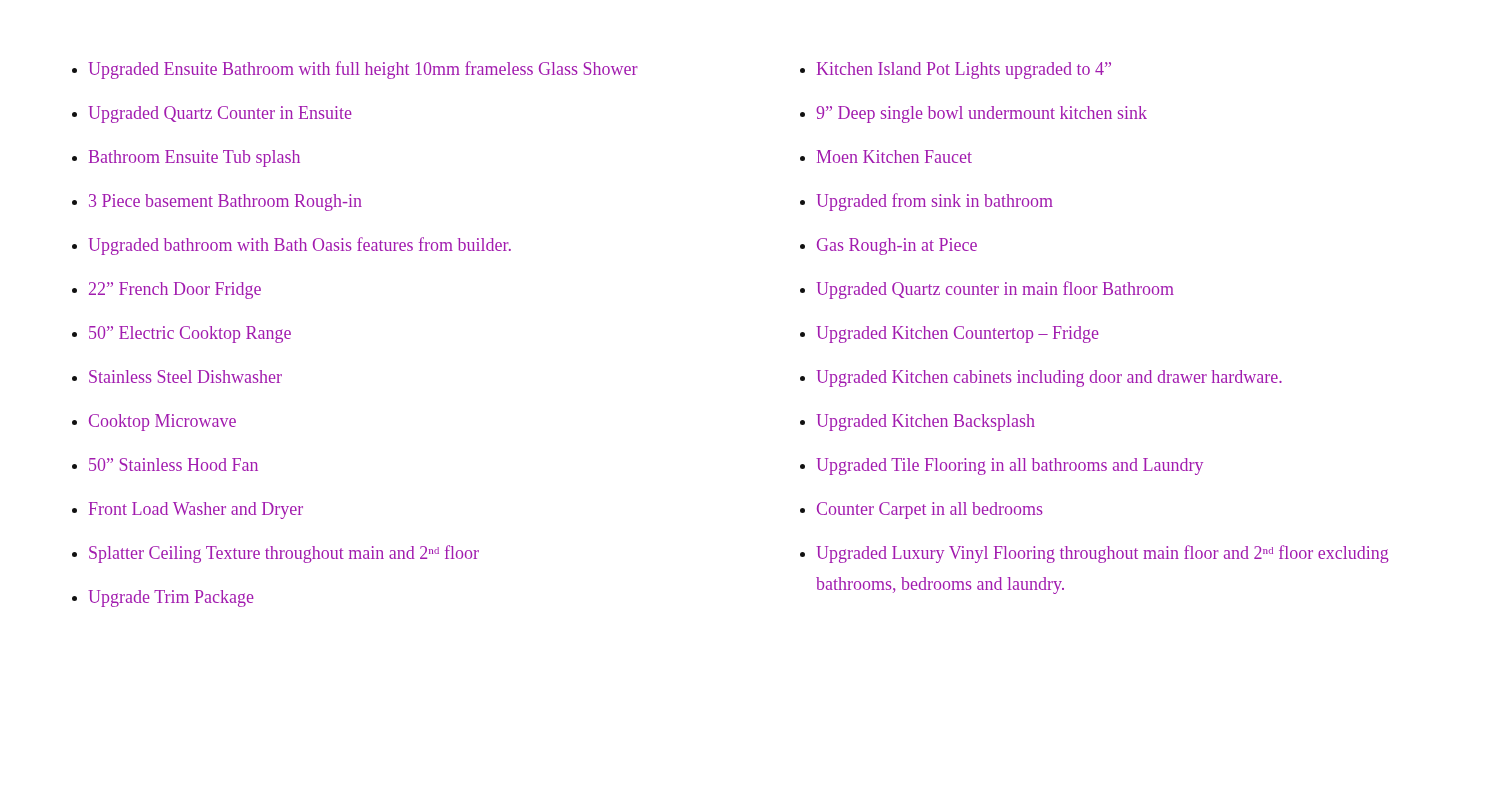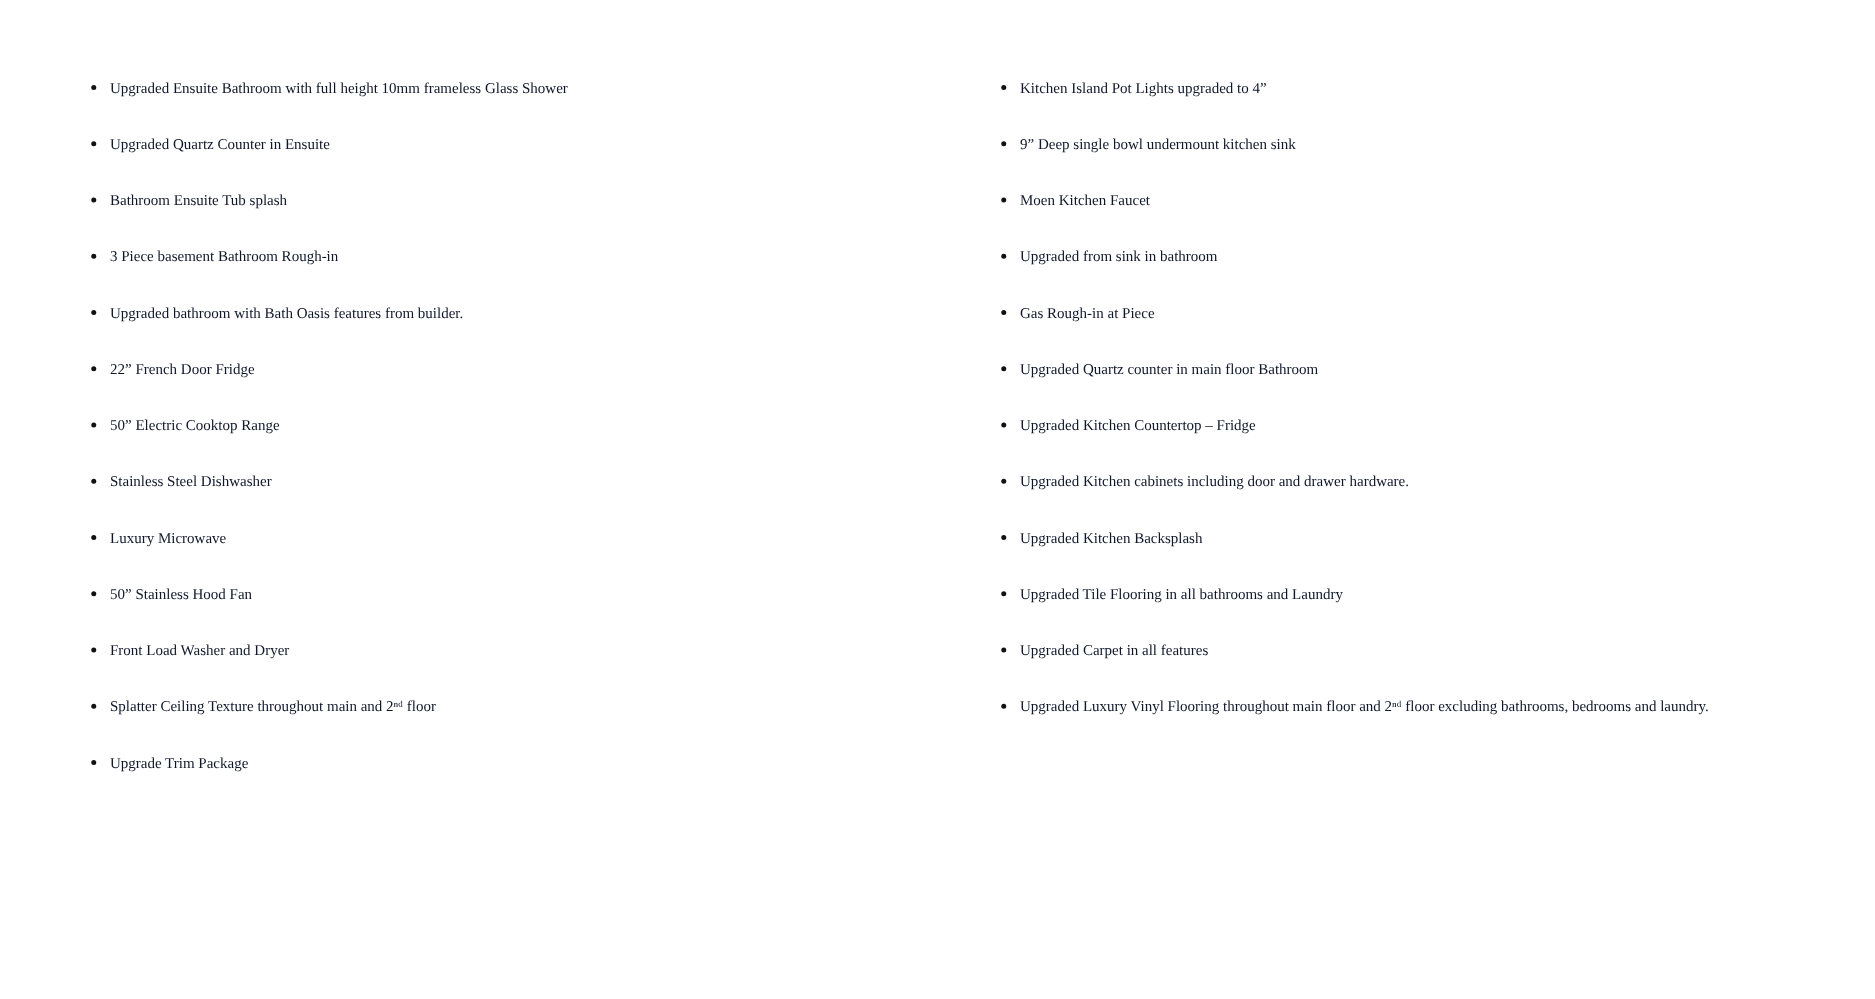--- a/index.html
+++ b/index.html
@@ -44,24 +44,24 @@
     box-sizing: border-box;
     width: 728px;
     flex: 0 0 728px;
   }
   ul.col-right {
     box-sizing: border-box;
     width: 648px;
     flex: 0 0 648px;
   }
   ul.bullet-col li {
-    font-size: 12px;
+    font-size: 18px;
     line-height: 31px;
     margin: 0 0 13px 0;
-    color: #0f172a;
+    color: #a21caf;
   }
   ul.bullet-col li::marker {
     font-size: 16px;
     color: #111111;
   }
 </style>
 </head>
 <body>
 
 <div class="page">
@@ -71,36 +71,36 @@
 
     <ul class="bullet-col col-left">
       <li>Upgraded Ensuite Bathroom with full height 10mm frameless Glass Shower</li>
       <li>Upgraded Quartz Counter in Ensuite</li>
       <li>Bathroom Ensuite Tub splash</li>
       <li>3 Piece basement Bathroom Rough-in</li>
       <li>Upgraded bathroom with Bath Oasis features from builder.</li>
       <li>22” French Door Fridge</li>
       <li>50” Electric Cooktop Range</li>
       <li>Stainless Steel Dishwasher</li>
-      <li>Luxury Microwave</li>
+      <li>Cooktop Microwave</li>
       <li>50” Stainless Hood Fan</li>
       <li>Front Load Washer and Dryer</li>
       <li>Splatter Ceiling Texture throughout main and 2ⁿᵈ floor</li>
       <li>Upgrade Trim Package</li>
     </ul>
 
     <ul class="bullet-col col-right">
       <li>Kitchen Island Pot Lights upgraded to 4”</li>
       <li>9” Deep single bowl undermount kitchen sink</li>
       <li>Moen Kitchen Faucet</li>
       <li>Upgraded from sink in bathroom</li>
       <li>Gas Rough-in at Piece</li>
       <li>Upgraded Quartz counter in main floor Bathroom</li>
       <li>Upgraded Kitchen Countertop – Fridge</li>
       <li>Upgraded Kitchen cabinets including door and drawer hardware.</li>
       <li>Upgraded Kitchen Backsplash</li>
       <li>Upgraded Tile Flooring in all bathrooms and Laundry</li>
-      <li>Upgraded Carpet in all features</li>
+      <li>Counter Carpet in all bedrooms</li>
       <li>Upgraded Luxury Vinyl Flooring throughout main floor and 2ⁿᵈ floor excluding bathrooms, bedrooms and laundry.</li>
     </ul>
 
   </div>
 </div>
 
 </body></html>

